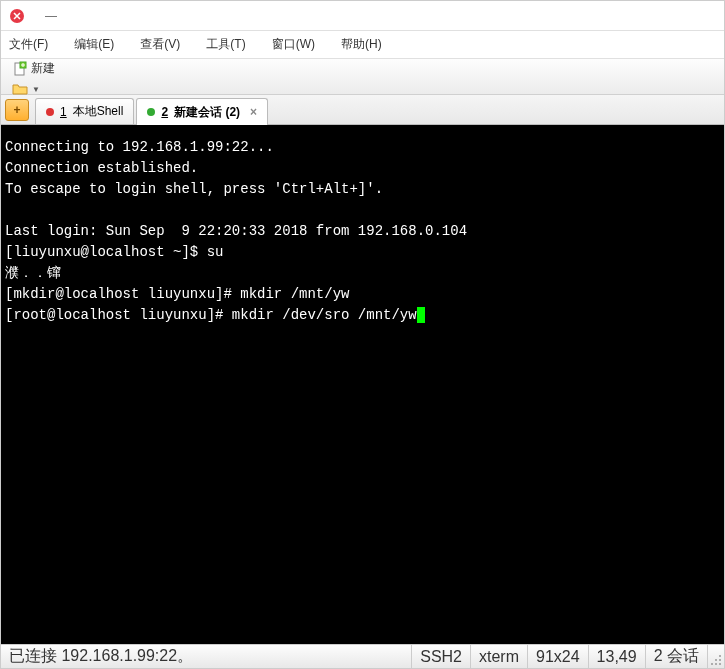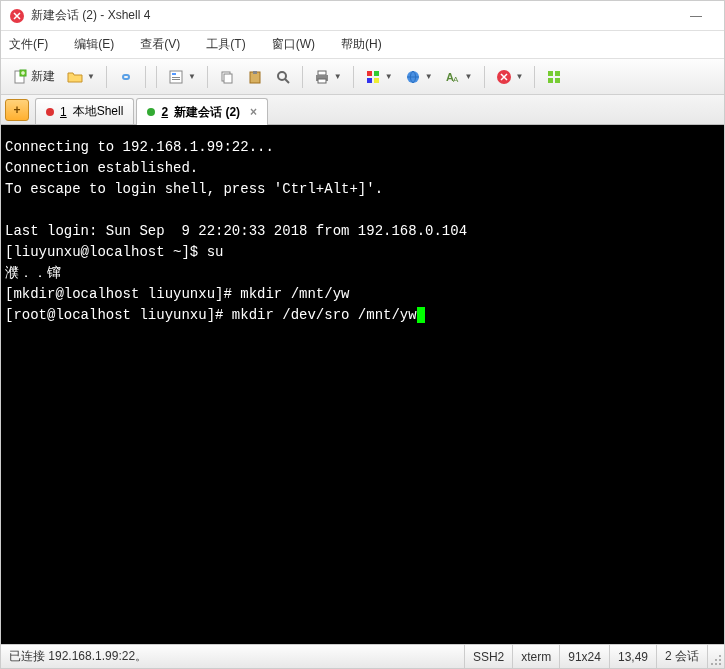--- a/index.html
+++ b/index.html
@@ -39,23 +39,23 @@
   padding: 0 4px;
   gap: 18px;
   border-bottom: 1px solid #e0e0e0;
 }
 .menubar .menu-item { color: #333; cursor: pointer; padding: 2px 4px; }
 .toolbar {
   height: 36px;
   background: linear-gradient(#fdfdfd, #ececec);
   border-bottom: 1px solid #d0d0d0;
   display: flex;
-  align-items: center;
   padding: 0 6px;
   gap: 2px;
+  flex-direction: column;
 }
 .toolbar .btn {
   height: 26px;
   padding: 0 4px;
   display: inline-flex;
   align-items: center;
   gap: 3px;
   border: 1px solid transparent;
   border-radius: 3px;
   cursor: pointer;
@@ -122,21 +122,21 @@
   width: 8px; height: 16px;
   background: #0f0;
   vertical-align: text-bottom;
 }
 .statusbar {
   height: 24px;
   background: linear-gradient(#fdfdfd, #e8e8e8);
   border-top: 1px solid #ccc;
   display: flex;
   align-items: center;
-  font-size: 12px;
+  font-size: 16px;
   color: #333;
 }
 .statusbar .cell {
   padding: 0 8px;
   border-right: 1px solid #ccc;
   height: 100%;
   display: inline-flex;
   align-items: center;
 }
 .statusbar .cell:first-child { flex: 1; }
@@ -149,21 +149,20 @@
 </head>
 <body>
 
 <div class="titlebar">
   <span class="app-icon">
     <svg viewBox="0 0 16 16">
         <circle cx="8" cy="8" r="7" fill="#e63946"></circle>
         <path d="M5 5 L11 11 M11 5 L5 11" stroke="#fff" stroke-width="1.5"></path>
       </svg>
   </span>
-  <span class="title">新建会话 (2) - Xshell 4</span>
   <span class="win-btn">—</span>
 </div>
 
 <div class="menubar">
   <span class="menu-item">文件(F)</span>
   <span class="menu-item">编辑(E)</span>
   <span class="menu-item">查看(V)</span>
   <span class="menu-item">工具(T)</span>
   <span class="menu-item">窗口(W)</span>
   <span class="menu-item">帮助(H)</span>

